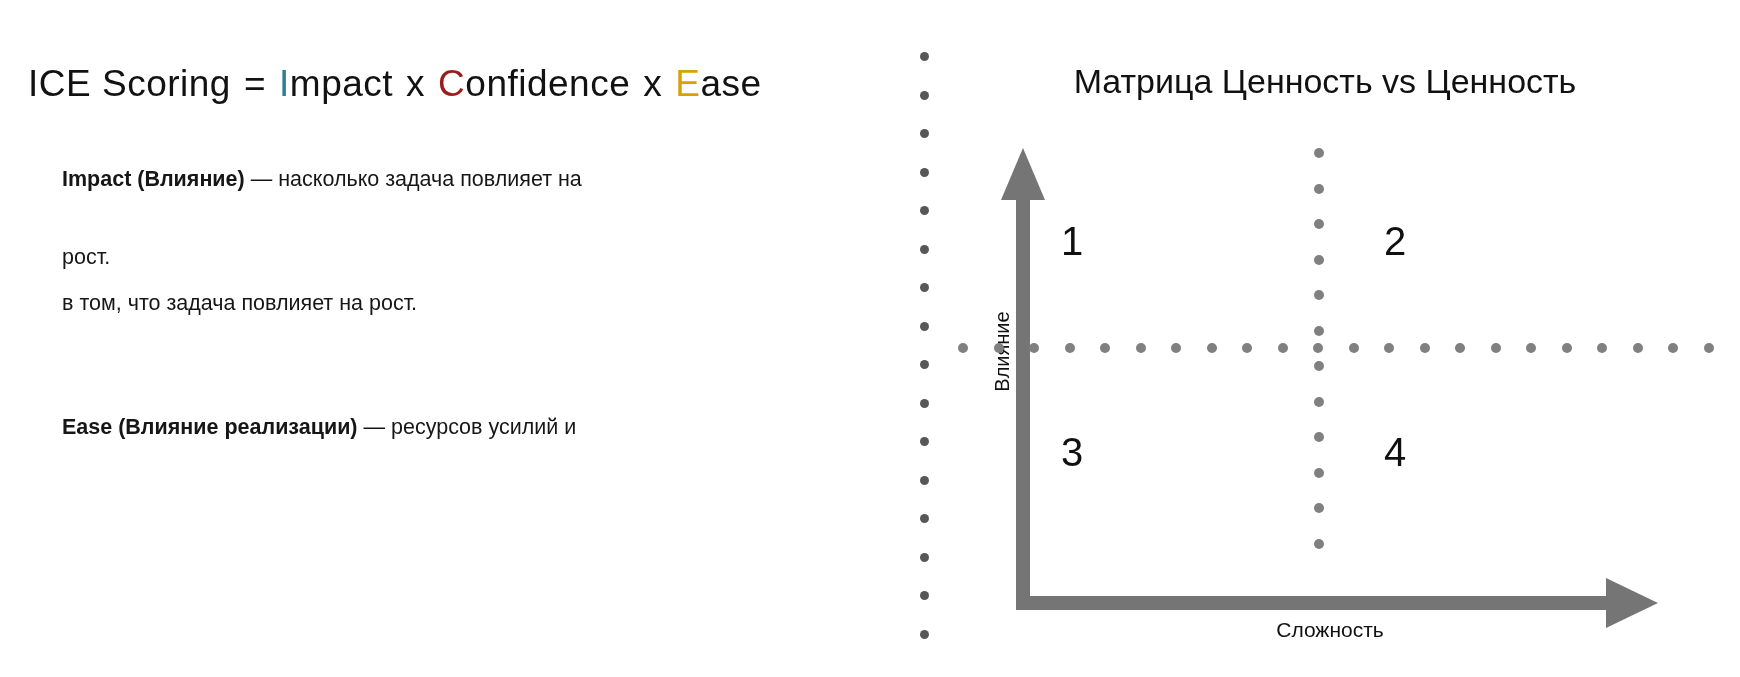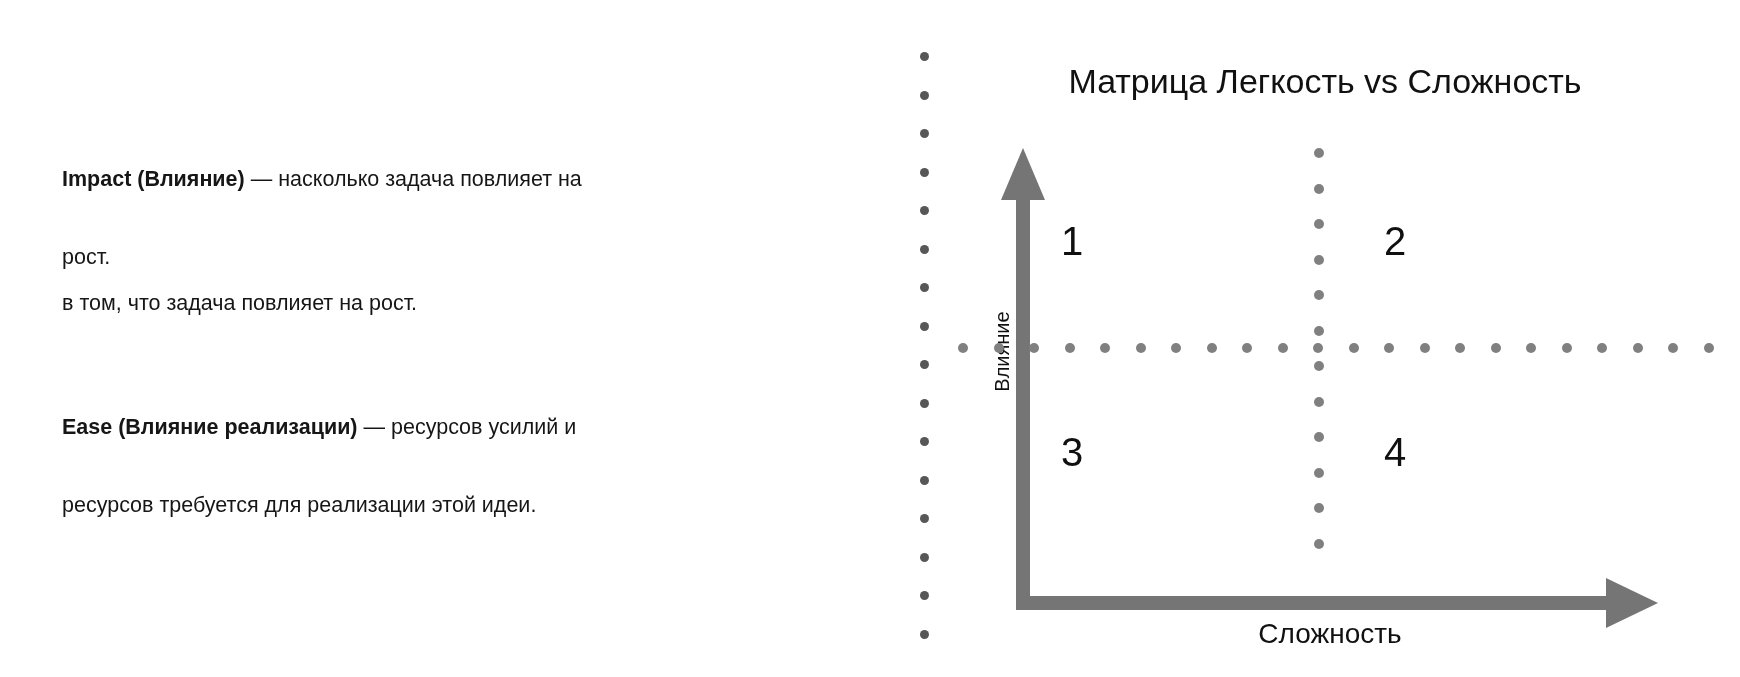--- a/index.html
+++ b/index.html
@@ -142,21 +142,21 @@
     font-size: 20px;
     color: #111111;
     white-space: nowrap;
   }
   #x-axis-label {
     position: absolute;
     left: 200px;
     top: 618px;
     width: 400px;
     text-align: center;
-    font-size: 28px;
+    font-size: 21px;
     color: #111111;
     white-space: nowrap;
   }
 
   
   .dot {
     position: absolute;
     width: 10px;
     height: 10px;
     border-radius: 50%;
@@ -176,41 +176,43 @@
   #quad-3 { left: 112px; top: 430px; }
   #quad-4 { left: 435px; top: 430px; }
 </style>
 </head>
 <body>
 
 <div id="canvas">
 
   <div id="left-panel">
 
+    <div id="formula-heading">
+      <span>ICE Scoring</span><span class="sp"></span><span>=</span><span class="sp"></span><span style="color:#2b7f94">I</span><span>mpact</span><span class="sp"></span><span>x</span><span class="sp"></span><span style="color:#9b1c1c">C</span><span>onfidence</span><span class="sp"></span><span>x</span><span class="sp"></span><span style="color:#d8a207">E</span><span>ase</span>
+    </div>
 
     <div class="bullet-para" id="para-impact">
       <div>
         <b>Impact (Влияние)</b>
         <span class="dash">—</span>
         <span>насколько задача повлияет на</span>
       </div>
       <div>рост.</div>
     </div>
 
     <div class="bullet-para" id="para-conf">
       <div>в том, что задача повлияет на рост.</div>
     </div>
 
     <div class="bullet-para" id="para-ease">
       <div>
         <b>Ease (Влияние реализации)</b>
         <span class="dash">—</span>
         <span>ресурсов усилий и</span>
       </div>
-      <div>ресурсов требуется для реализации этой идеи.</div>
     </div>
 
   </div>
 
   <div id="panel-divider">
       <i style="top: 0px;"></i>
       <i style="top: 38.5px;"></i>
       <i style="top: 77px;"></i>
       <i style="top: 115.5px;"></i>
       <i style="top: 154px;"></i>
@@ -222,21 +224,21 @@
       <i style="top: 385px;"></i>
       <i style="top: 423.5px;"></i>
       <i style="top: 462px;"></i>
       <i style="top: 500.5px;"></i>
       <i style="top: 539px;"></i>
       <i style="top: 577.5px;"></i>
     </div>
 
   <div id="right-panel">
 
-    <div id="matrix-title">Матрица Легкость vs Сложность</div>
+    <div id="matrix-title">Матрица Ценность vs Ценность</div>
 
     <div id="y-axis-head"></div>
     <div id="y-axis-shaft"></div>
     <div id="x-axis-shaft"></div>
     <div id="x-axis-head"></div>
 
     <div id="y-axis-label">Влияние</div>
     <div id="x-axis-label">Сложность</div>
 
     <div id="h-divider">

